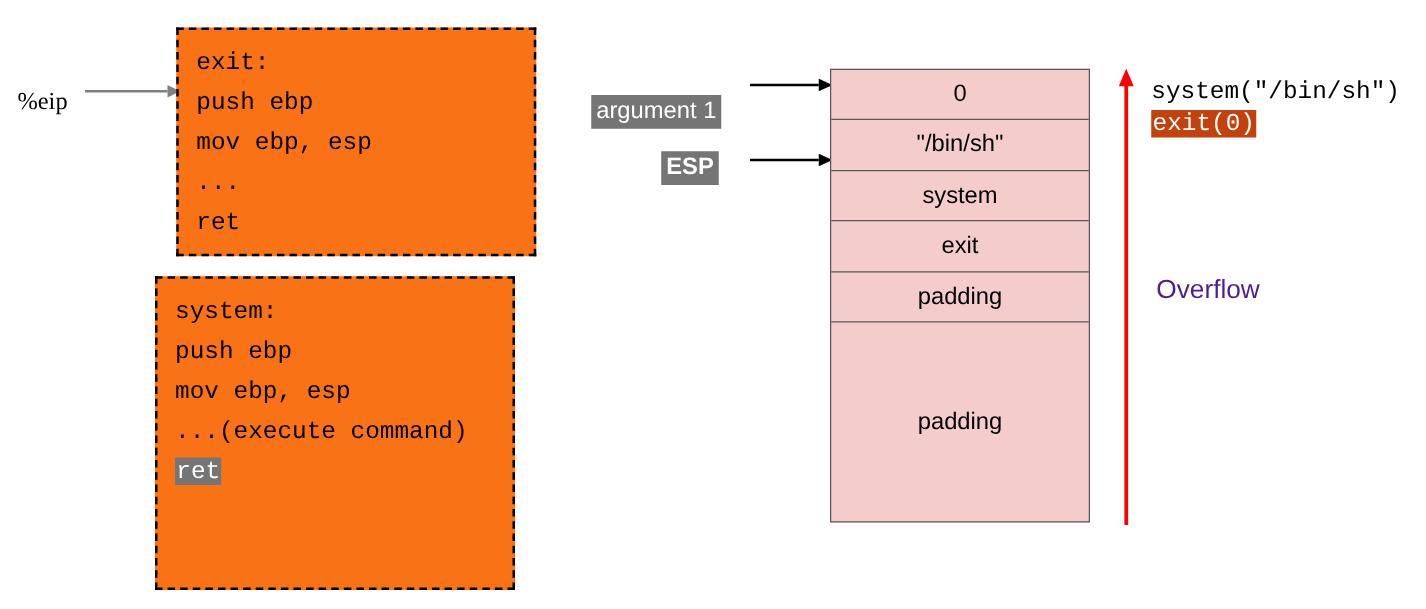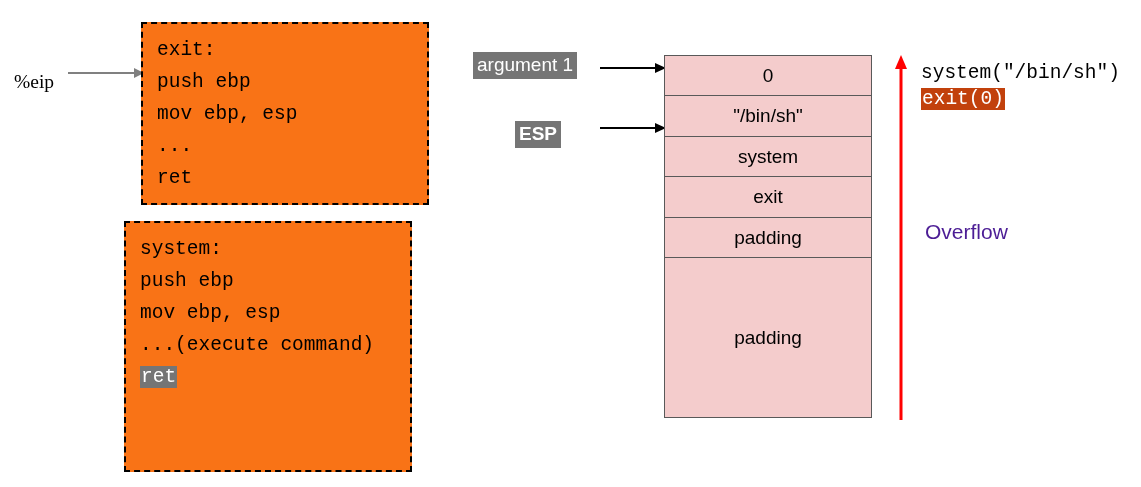--- a/index.html
+++ b/index.html
@@ -69,22 +69,22 @@
   
   .tag {
     position: absolute;
     background: #757575;
     color: #ffffff;
     padding: 2px 4px 3px 4px;
     font-size: 19px;
     line-height: 22px;
     white-space: pre;
   }
-  #tag-argument1 { left: 473px; top: 52px; }
-  #tag-esp { left: 515px; top: 121px; font-weight: bold; }
+  #tag-argument1 { left: 473px; top: 76px; }
+  #tag-esp { left: 529px; top: 121px; font-weight: bold; }
 
   #arrow-argument1 { left: 600px; top: 61px; }
   #arrow-esp { left: 600px; top: 121px; }
 
   
   #stack {
     left: 664px;
     top: 55px;
     width: 208px;
     height: 363px;

